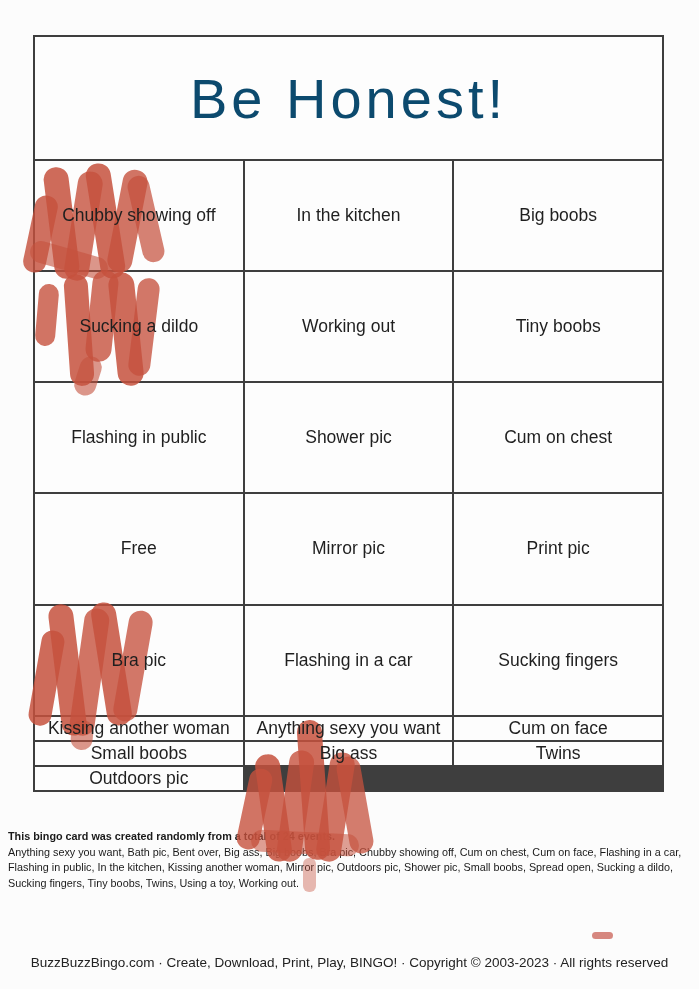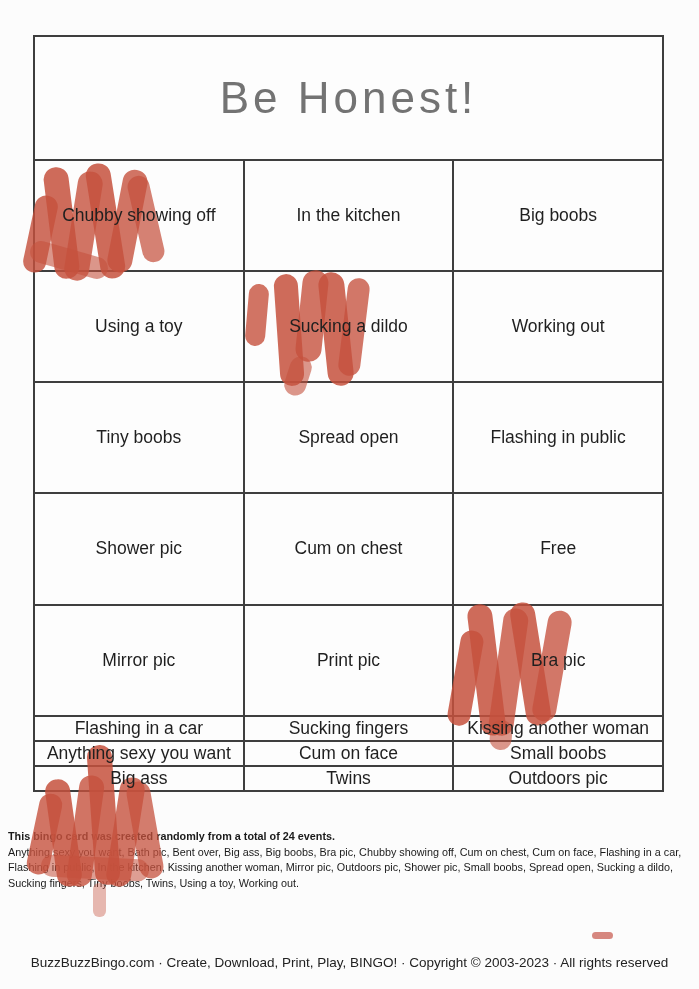--- a/index.html
+++ b/index.html
@@ -12,21 +12,21 @@
   .card{
     position:absolute;left:33px;top:35px;width:631px;height:757px;
     border:2px solid #3e3e3e;background:#fdfdfd;
     display:flex;flex-direction:column;box-sizing:border-box;
   }
   .title-block{
     height:122px;flex:0 0 122px;border-bottom:2px solid #3e3e3e;
     display:flex;align-items:center;justify-content:center;
   }
   .card-title{
-    font-size:44px;letter-spacing:4px;font-weight:400;color:#737373;
+    font-size:56px;letter-spacing:4px;font-weight:400;color:#0c4a6e;
     white-space:nowrap;
   }
   .grid{
     flex:1;display:grid;
     grid-template-columns:repeat(3,1fr);
     grid-template-rows:repeat(5,1fr);
     gap:2px;background:#3e3e3e;
   }
   .cell{
     background:#fdfdfd;position:relative;
@@ -75,42 +75,36 @@
       </svg>
       <span class="label">Chubby showing off</span>
     </div>
     <div class="cell">
       <span class="label">In the kitchen</span>
     </div>
     <div class="cell">
       <span class="label">Big boobs</span>
     </div>
     <div class="cell">
-      <span class="label">Using a toy</span>
-    </div>
-    <div class="cell">
       <svg class="daub" style="left:-2px;top:-2px;width:132px;height:140px;" viewBox="0 0 132 140" fill="#c5513d">
         <rect x="4" y="14" width="20" height="62" rx="10" opacity=".8" transform="rotate(5 14 45)"></rect>
         <rect x="34" y="4" width="24" height="112" rx="12" opacity=".85" transform="rotate(-4 46 60)"></rect>
         <rect x="56" y="0" width="26" height="92" rx="13" opacity=".8" transform="rotate(6 69 46)"></rect>
         <rect x="80" y="2" width="26" height="114" rx="13" opacity=".85" transform="rotate(-6 93 59)"></rect>
         <rect x="100" y="8" width="22" height="98" rx="11" opacity=".78" transform="rotate(7 111 57)"></rect>
         <rect x="44" y="86" width="22" height="40" rx="11" opacity=".6" transform="rotate(18 55 106)"></rect>
       </svg>
       <span class="label">Sucking a dildo</span>
     </div>
 
     <div class="cell">
       <span class="label">Working out</span>
     </div>
     <div class="cell">
       <span class="label">Tiny boobs</span>
-    </div>
-    <div class="cell">
-      <span class="label">Spread open</span>
     </div>
     <div class="cell">
       <span class="label">Flashing in public</span>
     </div>
 
     <div class="cell">
       <span class="label">Shower pic</span>
     </div>
     <div class="cell">
       <span class="label">Cum on chest</span>

